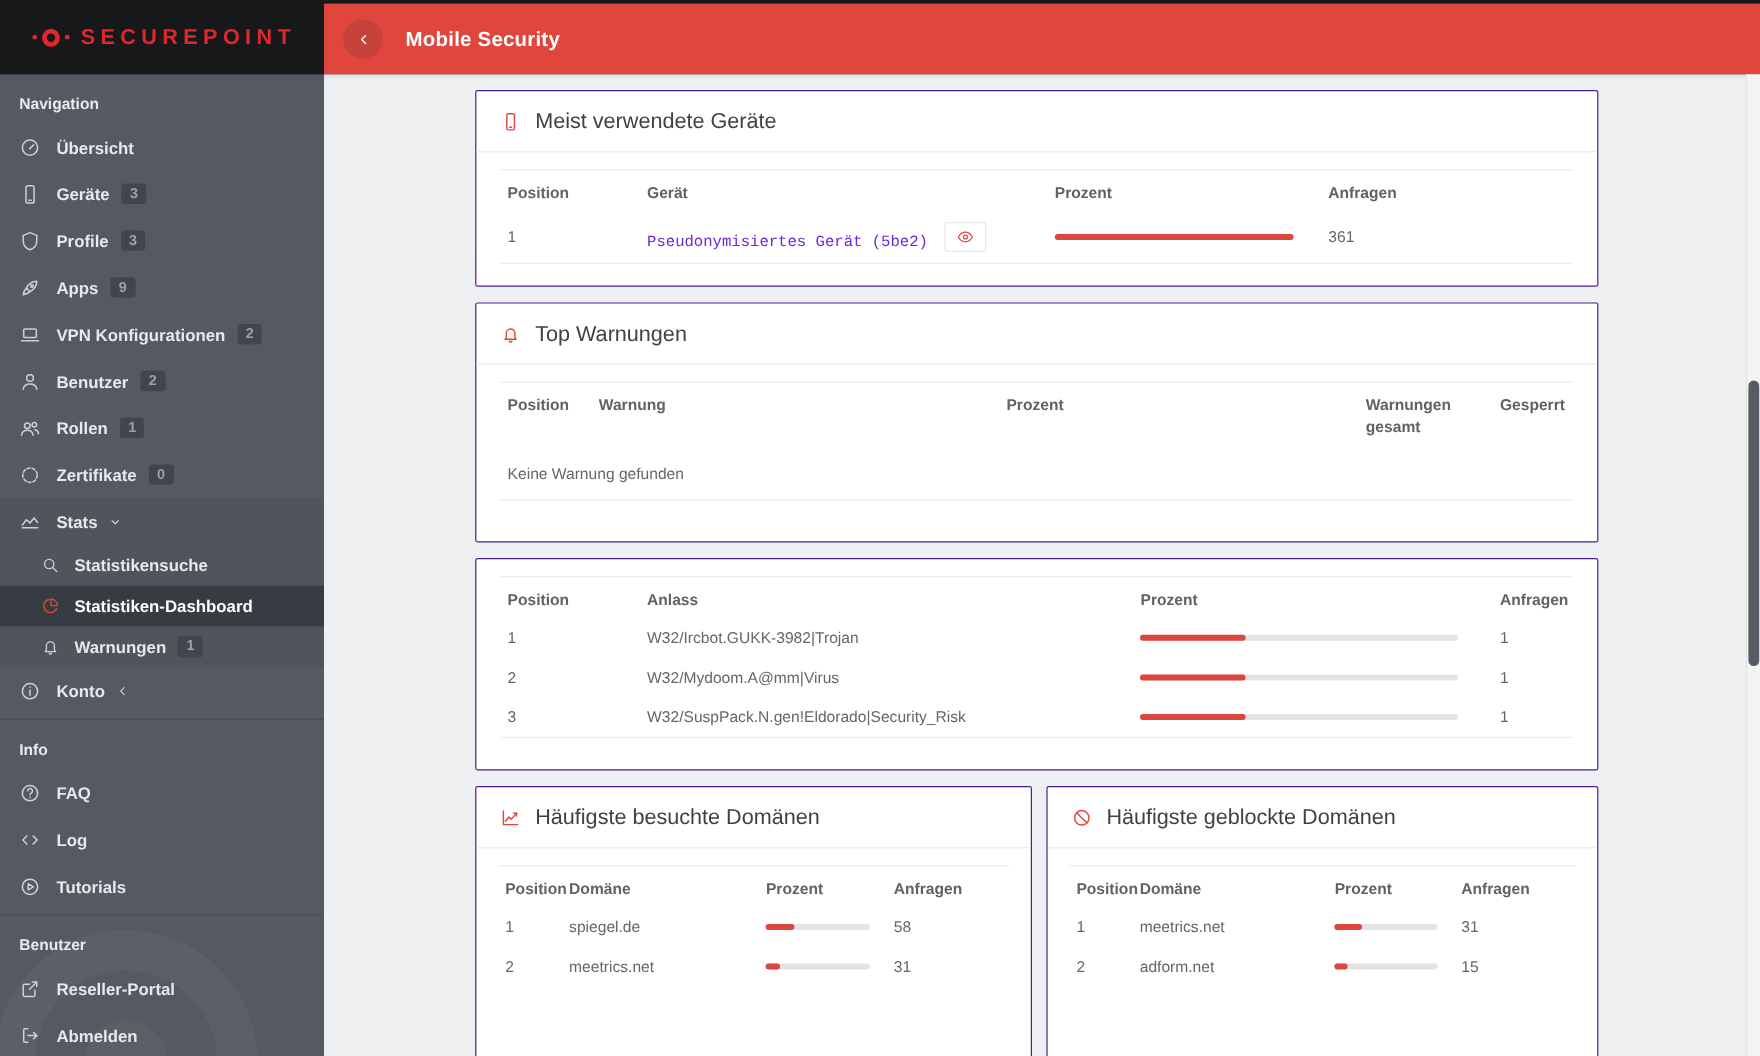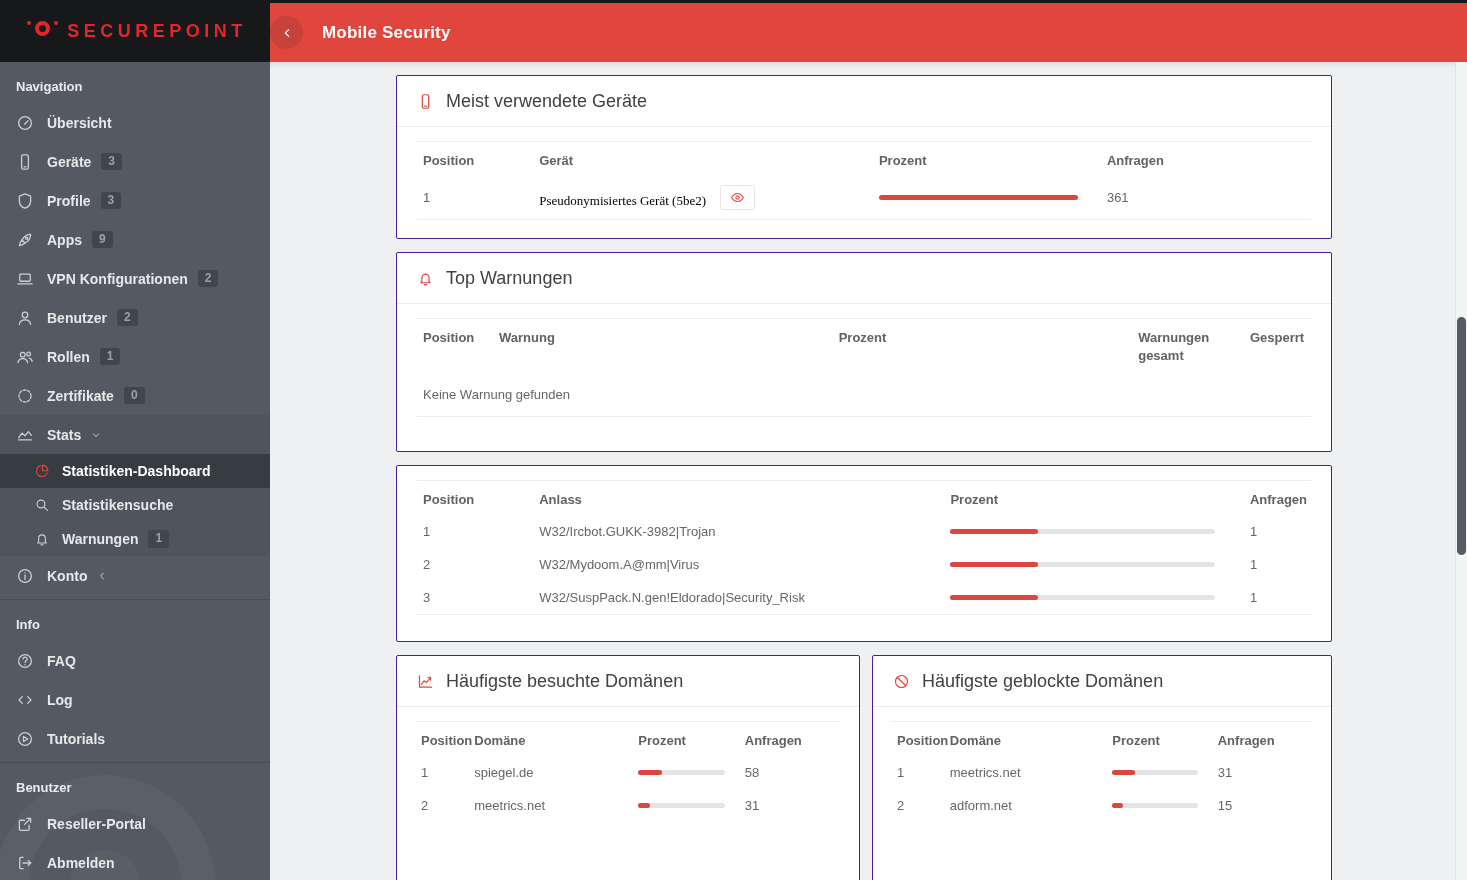--- a/index.html
+++ b/index.html
@@ -7,21 +7,21 @@
   body { font-family:"Liberation Sans", sans-serif; background:#17181a; position:relative; }
 
   
   .ic { display:inline-block; vertical-align:middle; }
   .ic svg { display:block; width:100%; height:100%; stroke:currentColor; fill:none;
             stroke-width:1.7; stroke-linecap:round; stroke-linejoin:round; }
 
   
   .sidebar { position:absolute; left:0; top:0; width:270px; height:880px; background:#555a62; overflow:hidden; }
   .logo-area { height:62px; background:#17181a; display:flex; align-items:center; justify-content:center; }
-  .brand { display:flex; color:#e2262d; }
+  .brand { display:flex; align-items:center; color:#e2262d; }
   .brand .dot { width:4px; height:4px; border-radius:50%; background:#e2262d; margin:0 4px; }
   .brand .ring { width:15px; height:15px; border:4px solid #e2262d; border-radius:50%; }
   .brand .brand-text { font-size:18px; font-weight:bold; letter-spacing:4.5px; margin-left:5px; }
 
   .nav-section-label { padding:17px 16px 9px; font-size:13px; font-weight:bold; color:#e8eaec; }
   .nav-divider { border-top:1px solid rgba(0,0,0,.15); margin-top:4px; }
   .nav-item { height:39px; display:flex; align-items:center; padding:0 14px 0 16px; cursor:pointer;
               color:#e6e8ea; font-size:14px; font-weight:bold; }
   .nav-item .nicon { width:18px; height:18px; color:#ccd0d4; margin-right:13px; flex:0 0 auto; }
   .badge { margin-left:10px; background:#41464d; color:#9aa1a8; font-size:12px; font-weight:bold;
@@ -34,21 +34,21 @@
   .sub-item.active { background:#373c43; color:#ffffff; }
   .sub-item.active .nicon { color:#e0453e; }
   .watermark { position:absolute; left:-5px; bottom:-115px; width:220px; height:220px; border-radius:50%;
                border:34px solid rgba(255,255,255,.035); pointer-events:none; }
   .watermark:after { content:""; position:absolute; left:50%; top:50%; width:70px; height:70px;
                margin:-35px 0 0 -35px; border-radius:50%; background:rgba(255,255,255,.03); }
 
   
   .topbar { position:absolute; left:270px; right:0; top:0; height:62px; background:#17181a; }
   .redbar { position:absolute; left:0; right:0; top:3px; bottom:0; background:#e0453e;
-            display:flex; align-items:center; }
+            display:flex; align-items:center; padding-left:16px; }
   .back-btn { width:33px; height:33px; border-radius:50%; background:#c8423c; border:none; cursor:pointer;
               display:flex; align-items:center; justify-content:center; color:#fff; flex:0 0 auto; }
   .back-btn .ic { width:16px; height:16px; }
   .page-title { color:#fff; font-size:17px; font-weight:bold; margin-left:19px; letter-spacing:.2px; }
 
   
   .content { position:absolute; left:270px; right:0; top:62px; bottom:0; background:#eef0f1; overflow:hidden; }
   .content:before { content:""; position:absolute; left:0; right:0; top:0; height:6px;
                     background:linear-gradient(rgba(0,0,0,.07), rgba(0,0,0,0)); }
   .cards { width:936px; margin-left:126px; padding-top:13px; }
@@ -58,21 +58,21 @@
   .card-title { font-size:18px; font-weight:normal; color:#3f4245; }
   .card-body { padding:14px 20px 18px; }
 
   table.tbl { width:100%; border-collapse:collapse; table-layout:fixed; font-size:13px; color:#63676b; }
   table.tbl thead tr { border-top:1px solid #ececec; }
   table.tbl th { text-align:left; font-weight:bold; color:#5f6367; padding:10px 6px 6px; vertical-align:top; line-height:1.4; }
   table.tbl td { padding:9px 6px; vertical-align:middle; }
   table.tbl tbody tr { border-bottom:1px solid #ececec; }
   .empty-cell { padding:15px 6px 14px !important; }
 
-  .mono { font-family:Liberation Serif, serif; font-size:13px; color:#000000; }
+  .mono { font-family:Liberation Mono, monospace; font-size:13px; color:#6d28d9; }
   .eye-btn { display:inline-flex; align-items:center; justify-content:center; margin-left:14px;
              border:1px solid #e7e7e7; border-radius:3px; background:#fff; padding:4px 9px; cursor:pointer; color:#e0453e; }
   .eye-btn .ic { width:15px; height:15px; }
 
   .track { width:92%; height:5px; border-radius:3px; background:#e4e4e4; position:relative; }
   .fill { height:5px; border-radius:3px; background:#dd463e; width:0; }
   .track.full { background:transparent; }
 
   .bottom-row { display:flex; gap:12px; }
   .bottom-row .card { margin-bottom:0; height:250px; overflow:hidden; }
@@ -290,35 +290,35 @@
             <use href="#i-areachart"></use>
           </svg>
         </span>
       <span>Stats</span>
       <span class="ic chev">
           <svg>
             <use href="#i-chevdown"></use>
           </svg>
         </span>
     </div>
+    <div class="sub-item">
+      <span class="ic nicon">
+          <svg>
+            <use href="#i-search"></use>
+          </svg>
+        </span>
+      <span>Statistikensuche</span>
+    </div>
     <div class="sub-item active">
       <span class="ic nicon">
           <svg>
             <use href="#i-pie"></use>
           </svg>
         </span>
       <span>Statistiken-Dashboard</span>
-    </div>
-    <div class="sub-item">
-      <span class="ic nicon">
-          <svg>
-            <use href="#i-search"></use>
-          </svg>
-        </span>
-      <span>Statistikensuche</span>
     </div>
     <div class="sub-item">
       <span class="ic nicon">
           <svg>
             <use href="#i-bell"></use>
           </svg>
         </span>
       <span>Warnungen</span>
       <span class="badge">1</span>
     </div>

